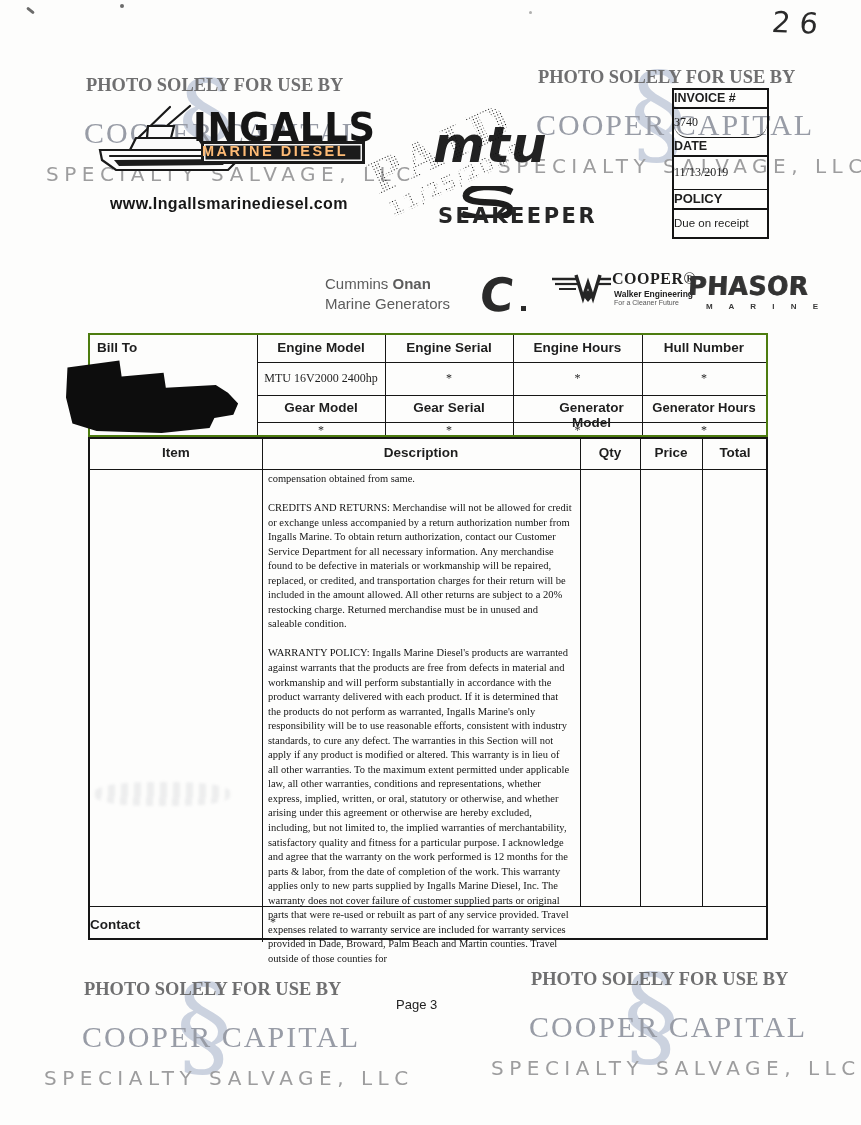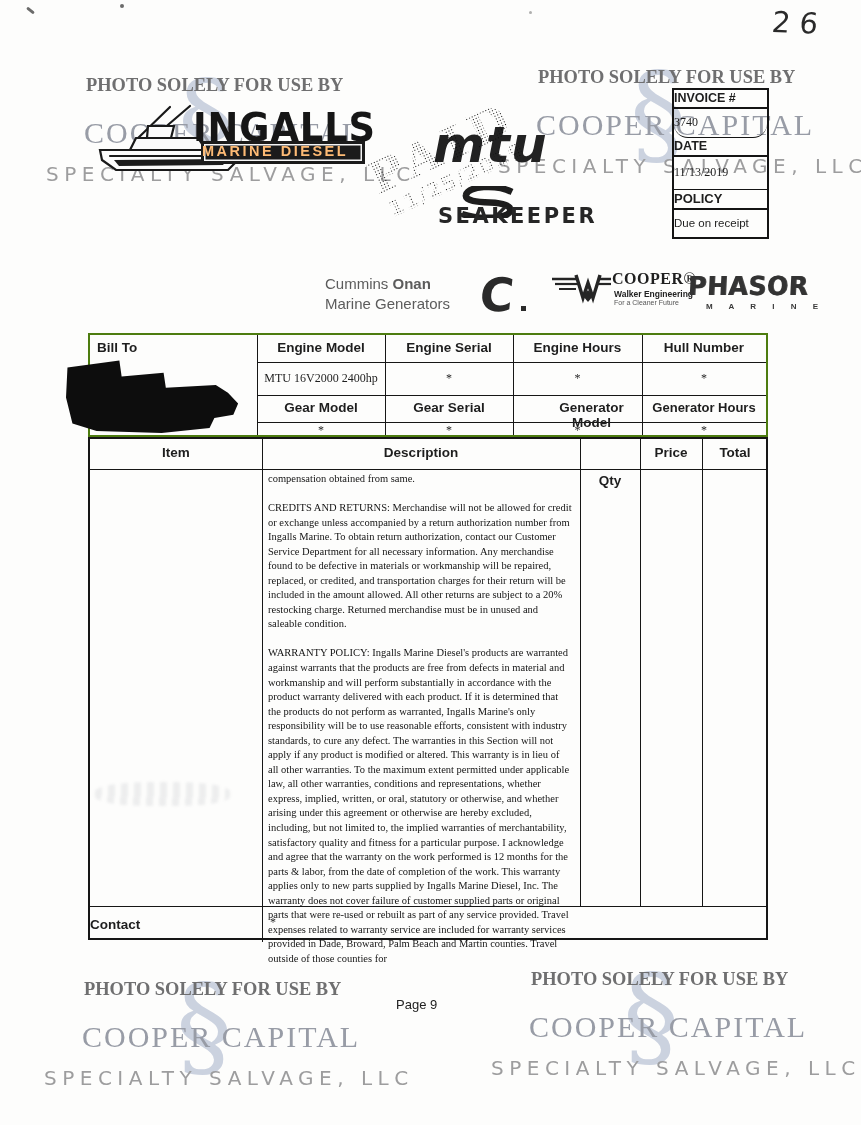--- a/index.html
+++ b/index.html
@@ -121,20 +121,21 @@
       <line x1="56" y1="38" x2="98" y2="2"></line>
       <path d="M56,22 h26 l-3,12 h-24 z" fill="#fbfbfb"></path>
       <path d="M44,34 h62 l8,12 h-76 z" fill="#fbfbfb"></path>
       <path d="M8,46 h130 l12,6 -14,14 h-112 l-14,-10 z" fill="#fbfbfb"></path>
       <line x1="18" y1="52" x2="142" y2="52"></line>
     </g>
     <polygon points="22,56 136,55 131,61 27,62" fill="#1c1c1c"></polygon>
   </svg>
   <div class="ingalls-word">INGALLS</div>
   <div class="marine-bar">MARINE DIESEL</div>
+  <div class="website">www.Ingallsmarinediesel.com</div>
 
   <div class="mtu">mtu</div>
 
   <div class="paid-stamp">
     <div class="paid-word paid-ink">PAID</div>
     <div class="paid-date paid-ink">11/25/2019</div>
   </div>
 
   <svg class="sk-swoosh" width="58" height="32" viewBox="0 0 58 32">
     <path d="M54,6 C38,-2 10,0 8,9 c-1.5,6 12,7 24,7.5 c13,.5 22,3 20,9 c-2,6.5 -28,9 -48,2.5" stroke="#1d1d1d" stroke-width="6.5" fill="none"></path>
@@ -218,31 +219,31 @@
   <div class="li-table">
     <div class="li-vline" style="left:172px;height:503px;"></div>
     <div class="li-vline" style="left:490px;height:467px;"></div>
     <div class="li-vline" style="left:550px;height:467px;"></div>
     <div class="li-vline" style="left:612px;height:467px;"></div>
     <div class="li-hline" style="top:30px;"></div>
     <div class="li-hline" style="top:467px;"></div>
 
     <div class="li-head" style="left:0;width:172px;">Item</div>
     <div class="li-head" style="left:172px;width:318px;">Description</div>
-    <div class="li-head" style="left:490px;width:60px;margin-top:28px;">Qty</div>
+    <div class="li-head" style="left:490px;width:60px;">Qty</div>
     <div class="li-head" style="left:550px;width:62px;">Price</div>
     <div class="li-head" style="left:612px;width:66px;">Total</div>
 
     <div class="desc-block">
       <p>compensation obtained from same.</p>
       <p>CREDITS AND RETURNS: Merchandise will not be allowed for credit or exchange unless accompanied by a return authorization number from Ingalls Marine. To obtain return authorization, contact our Customer Service Department for all necessary information. Any merchandise found to be defective in materials or workmanship will be repaired, replaced, or credited, and transportation charges for their return will be included in the amount allowed. All other returns are subject to a 20% restocking charge.  Returned merchandise must be in unused and saleable condition.</p>
       <p>WARRANTY POLICY:  Ingalls Marine Diesel's products are warranted against warrants that the products are free from defects in material and workmanship and will perform substantially in accordance with the product warranty delivered with each product. If it is determined that the products do not perform as warranted, Ingalls Marine's only responsibility will be to use reasonable efforts, consistent with industry standards, to cure any defect. The warranties in this Section will not apply if any product is modified or altered. This warranty is in lieu of all other warranties. To the maximum extent permitted under applicable law, all other warranties, conditions and representations, whether express, implied, written, or oral, statutory or otherwise, and whether arising under this agreement or otherwise are hereby excluded, including, but not limited to, the implied warranties of merchantability, satisfactory quality and fitness for a particular purpose. I acknowledge and agree that the warranty on the work performed is 12 months for the parts &amp; labor, from the date of completion of the work.  This warranty applies only to new parts supplied by Ingalls Marine Diesel, Inc. The warranty does not cover failure of customer supplied parts or original parts that were re-used or rebuilt as part of any service provided. Travel expenses related to warranty service are included for warranty services provided in Dade, Broward, Palm Beach and Martin counties. Travel outside of those counties for</p>
     </div>
 
     <div class="contact-label">Contact</div>
     <div class="contact-value">*</div>
   </div>
 
   <div class="ghost"></div>
 
-  <div class="page-num">Page 9</div>
+  <div class="page-num">Page 3</div>
 
 </div>
 
 </body></html>

